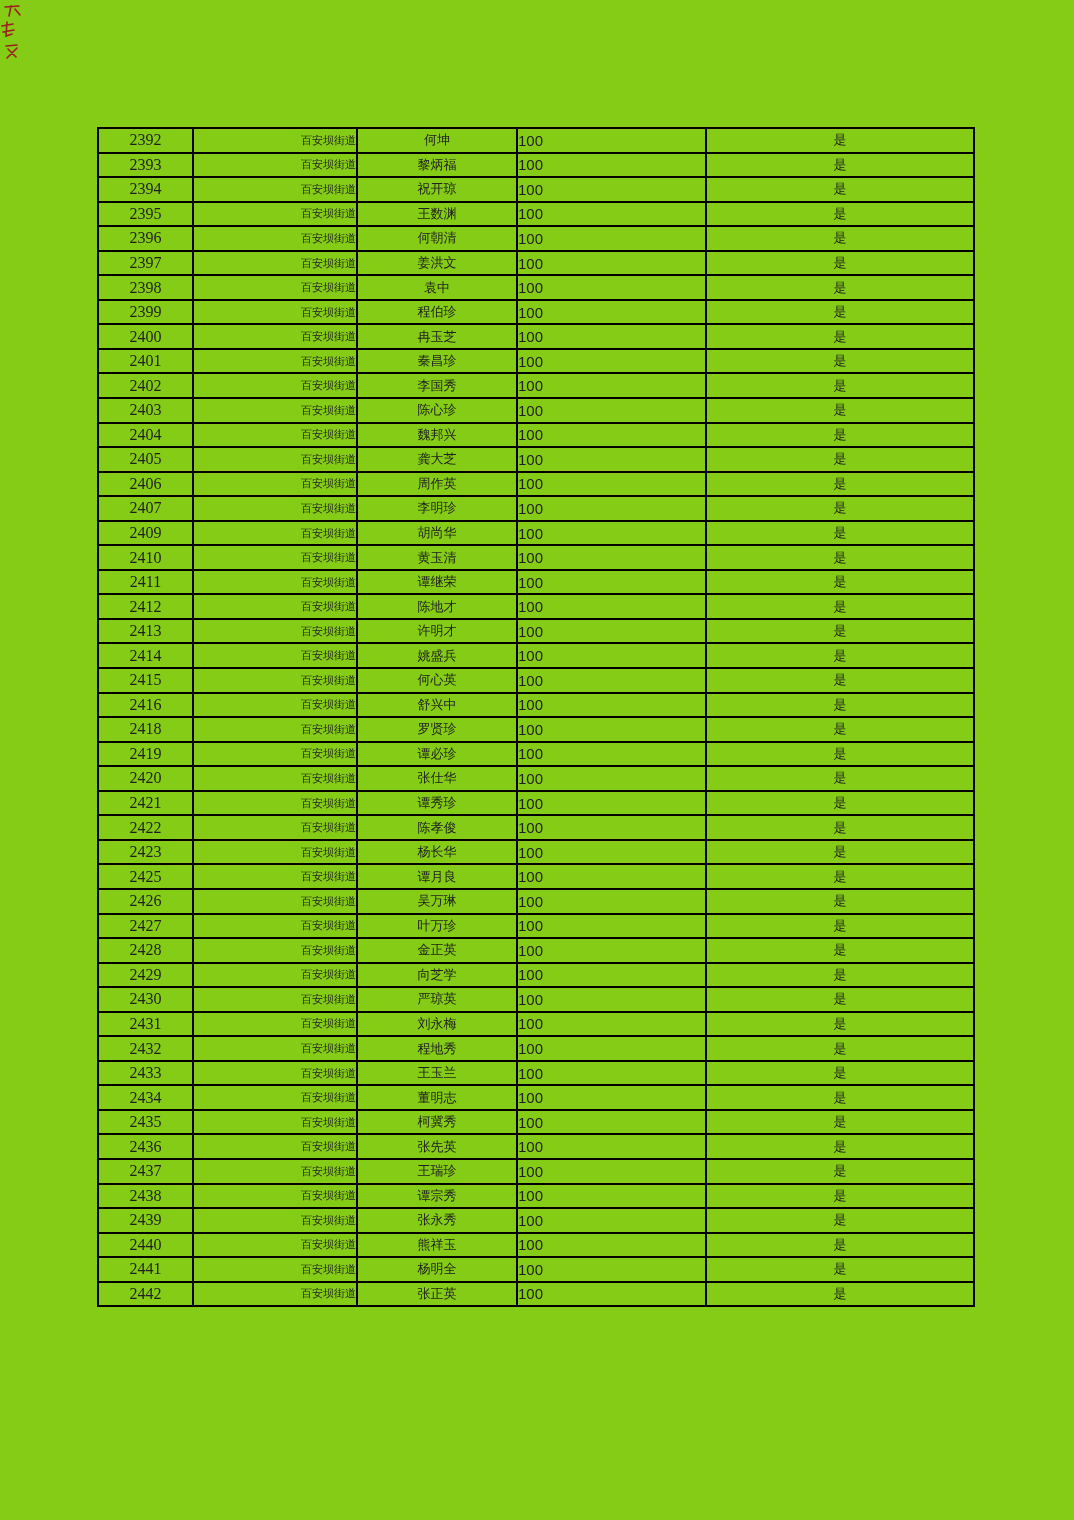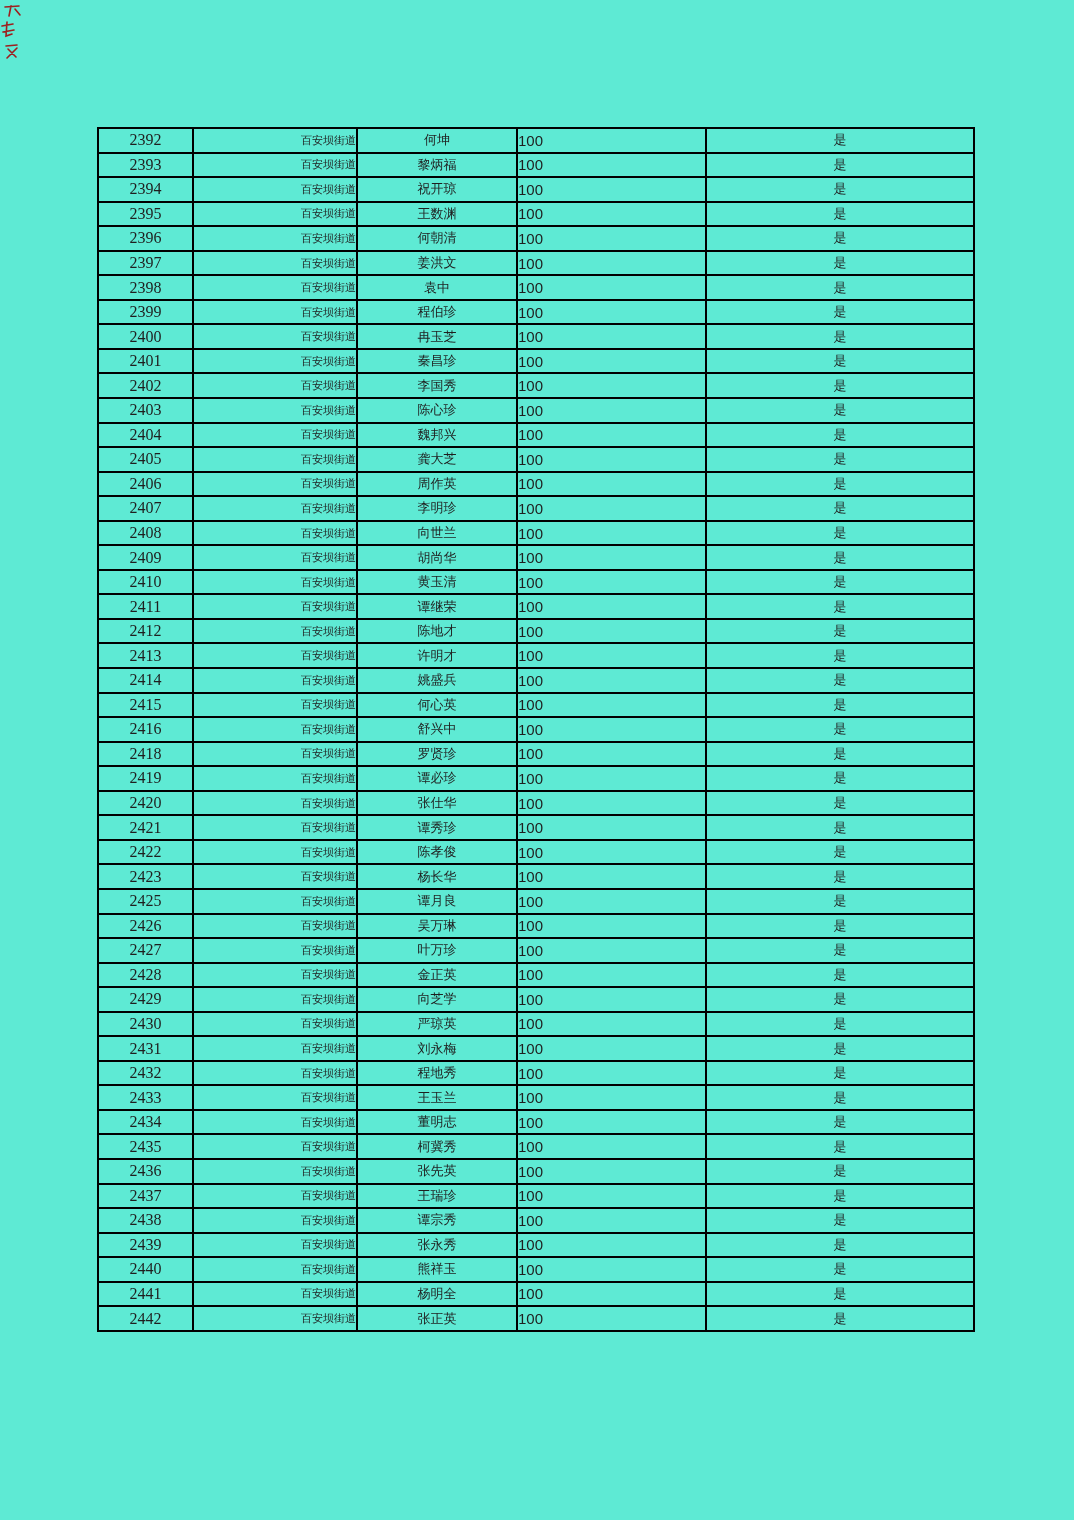--- a/index.html
+++ b/index.html
@@ -4,21 +4,21 @@
 <style>
   html, body {
     margin: 0;
     padding: 0;
     background: #ffffff;
   }
   .page {
     position: relative;
     width: 1074px;
     height: 1520px;
-    background: #5eead4;
+    background: #84cc16;
     overflow: hidden;
     font-family: "Liberation Serif", serif;
   }
   .red-marks {
     position: absolute;
     left: 0px;
     top: 2px;
     width: 30px;
     height: 62px;
   }
@@ -197,27 +197,20 @@
           <td class="c5">是</td>
         </tr>
         <tr>
           <td class="c1">2407</td>
           <td class="c2">百安坝街道</td>
           <td class="c3">李明珍</td>
           <td class="c4">100</td>
           <td class="c5">是</td>
         </tr>
         <tr>
-          <td class="c1">2408</td>
-          <td class="c2">百安坝街道</td>
-          <td class="c3">向世兰</td>
-          <td class="c4">100</td>
-          <td class="c5">是</td>
-        </tr>
-        <tr>
           <td class="c1">2409</td>
           <td class="c2">百安坝街道</td>
           <td class="c3">胡尚华</td>
           <td class="c4">100</td>
           <td class="c5">是</td>
         </tr>
         <tr>
           <td class="c1">2410</td>
           <td class="c2">百安坝街道</td>
           <td class="c3">黄玉清</td>

